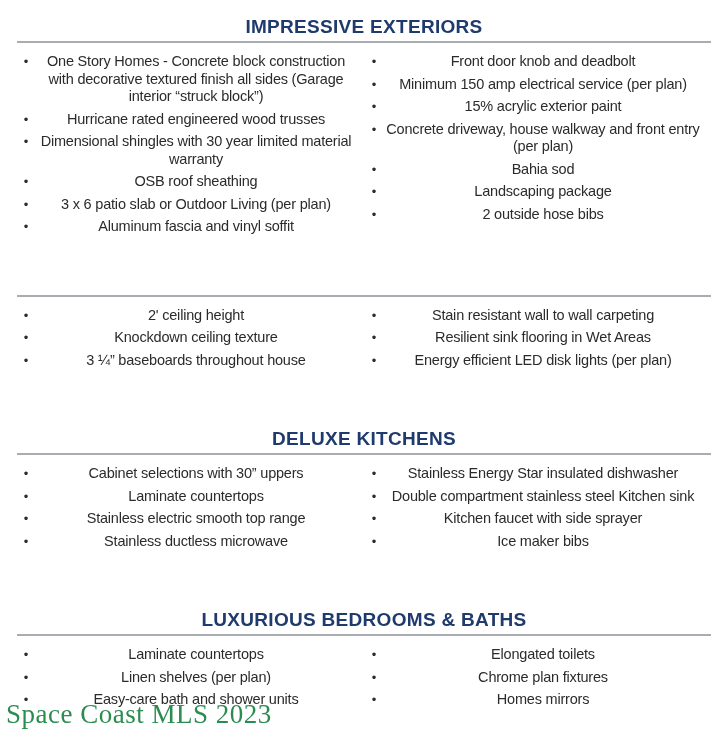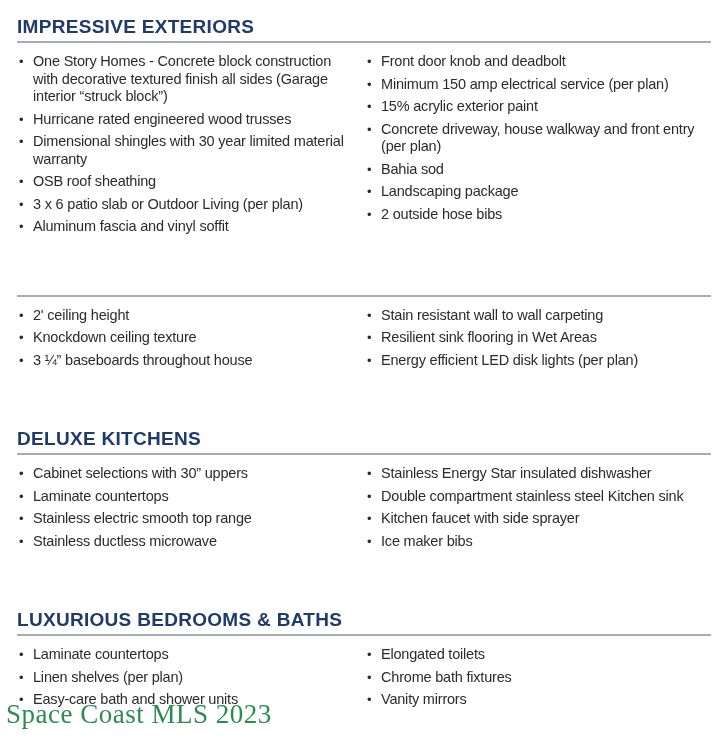--- a/index.html
+++ b/index.html
@@ -12,20 +12,21 @@
     width: 717px;
     height: 748px;
     position: relative;
     overflow: hidden;
   }
   main {
     padding: 16px 6px 0 17px;
   }
   section {
     margin: 0 0 54px 0;
+    text-align: center;
   }
   h2 {
     margin: 0;
     font-size: 19px;
     line-height: 21px;
     font-weight: bold;
     letter-spacing: 0.3px;
     color: #1f3a6d;
   }
   .rule {
@@ -229,24 +230,24 @@
             <span>Easy-care bath and shower units</span>
           </li>
         </ul>
         <ul>
           <li>
             <span class="b">•</span>
             <span>Elongated toilets</span>
           </li>
           <li>
             <span class="b">•</span>
-            <span>Chrome bath fixtures</span>
-          </li>
-          <li>
-            <span class="b">•</span>
-            <span>Vanity mirrors</span>
+            <span>Chrome plan fixtures</span>
+          </li>
+          <li>
+            <span class="b">•</span>
+            <span>Homes mirrors</span>
           </li>
         </ul>
       </div>
     </section>
   </main>
 
 <div class="watermark">Space Coast MLS 2023</div>
 
 </body></html>

